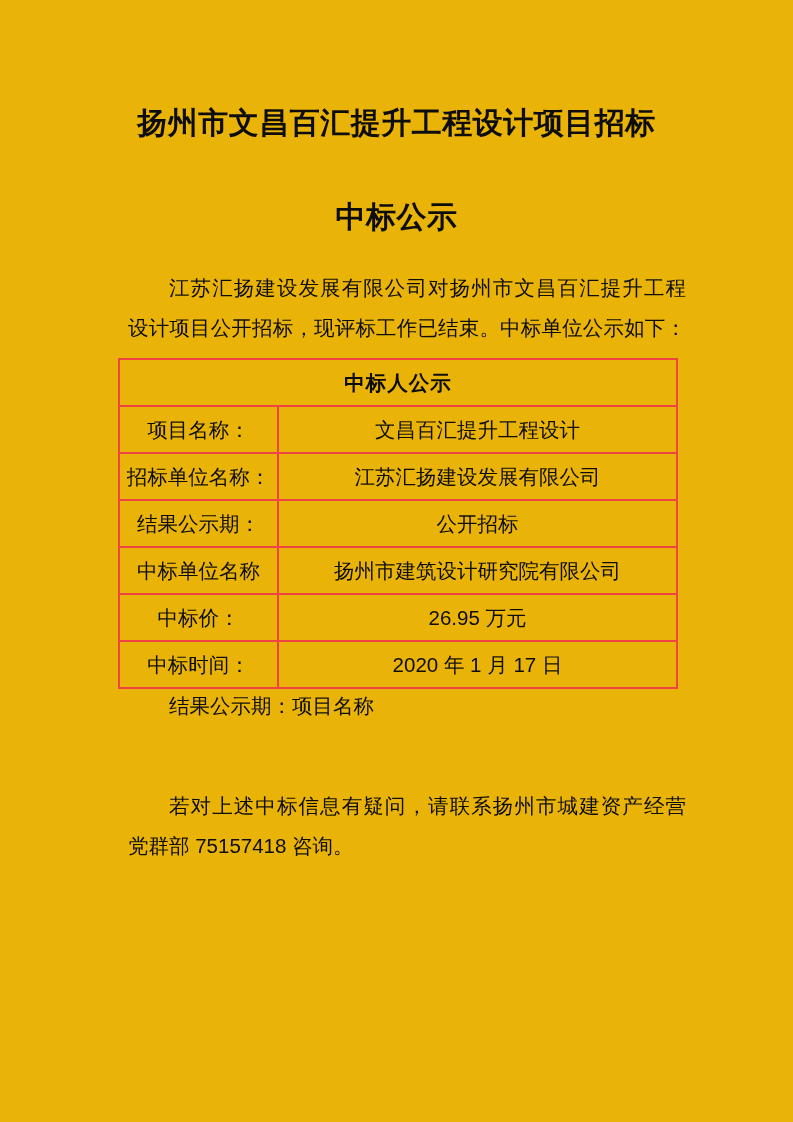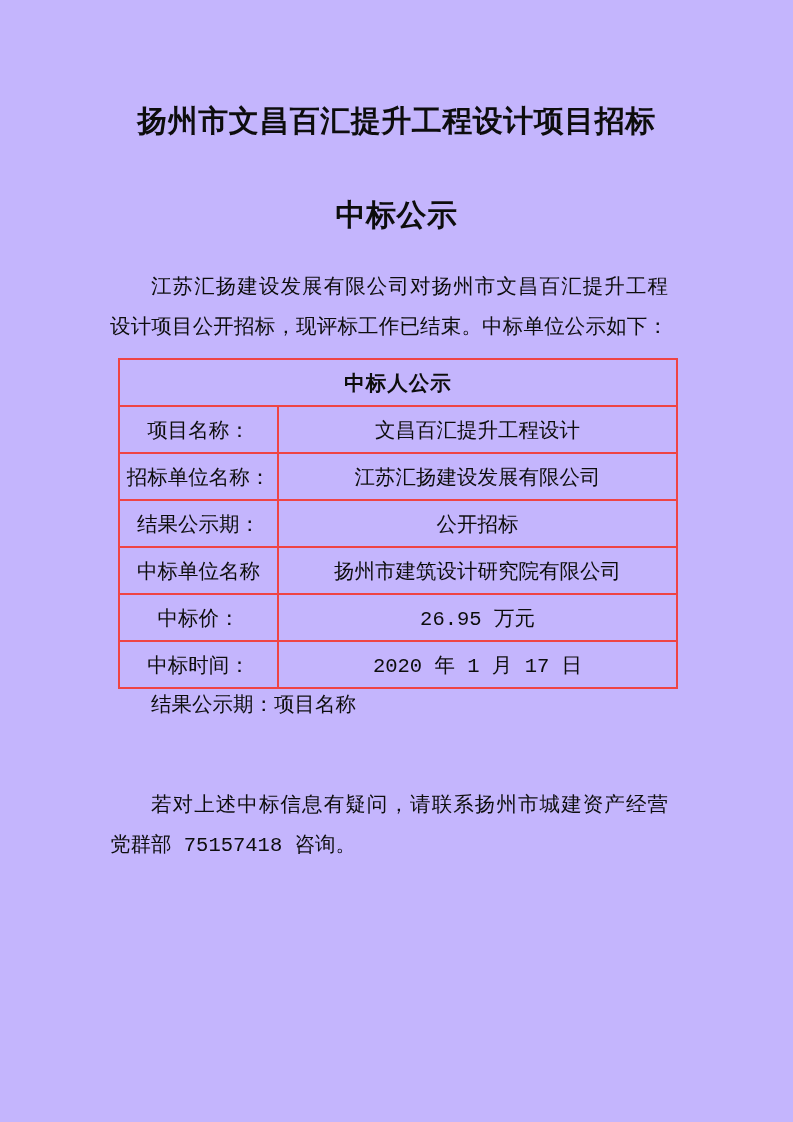--- a/index.html
+++ b/index.html
@@ -4,41 +4,41 @@
 <style>
   html, body {
     margin: 0;
     padding: 0;
     background: #ffffff;
   }
   .page {
     position: relative;
     width: 793px;
     height: 1122px;
-    background: #c4b5fd;
-    font-family: Liberation Mono, monospace;
+    background: #eab308;
+    font-family: Liberation Sans, sans-serif;
     color: #0d0d0d;
     overflow: hidden;
   }
   .doc-title {
     position: absolute;
     left: 0;
     width: 793px;
     text-align: center;
     font-size: 30px;
     line-height: 36px;
     font-weight: bold;
     letter-spacing: 0.5px;
   }
   .doc-title.line1 { top: 105px; }
   .doc-title.line2 { top: 173px; margin-top: 26px; }
 
   .para {
     position: absolute;
-    left: 110px;
+    left: 128px;
     width: 558px;
     font-size: 20.5px;
     line-height: 40px;
   }
   .para .line {
     white-space: nowrap;
   }
   .para .line.justify-full {
     white-space: normal;
     text-align: justify;

